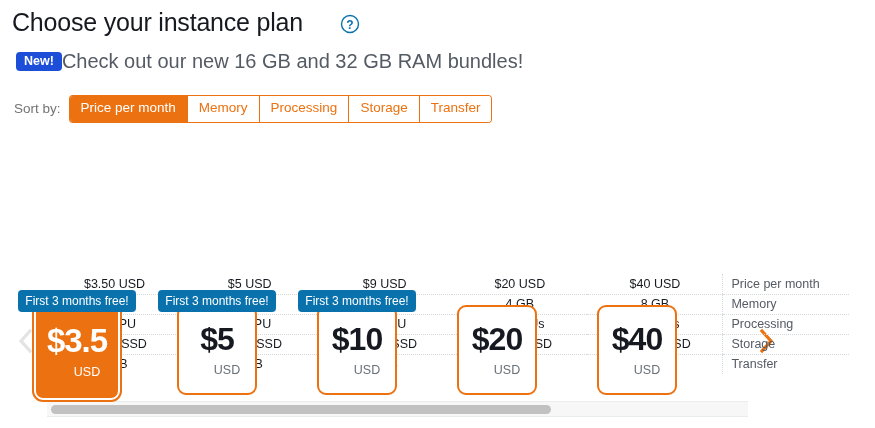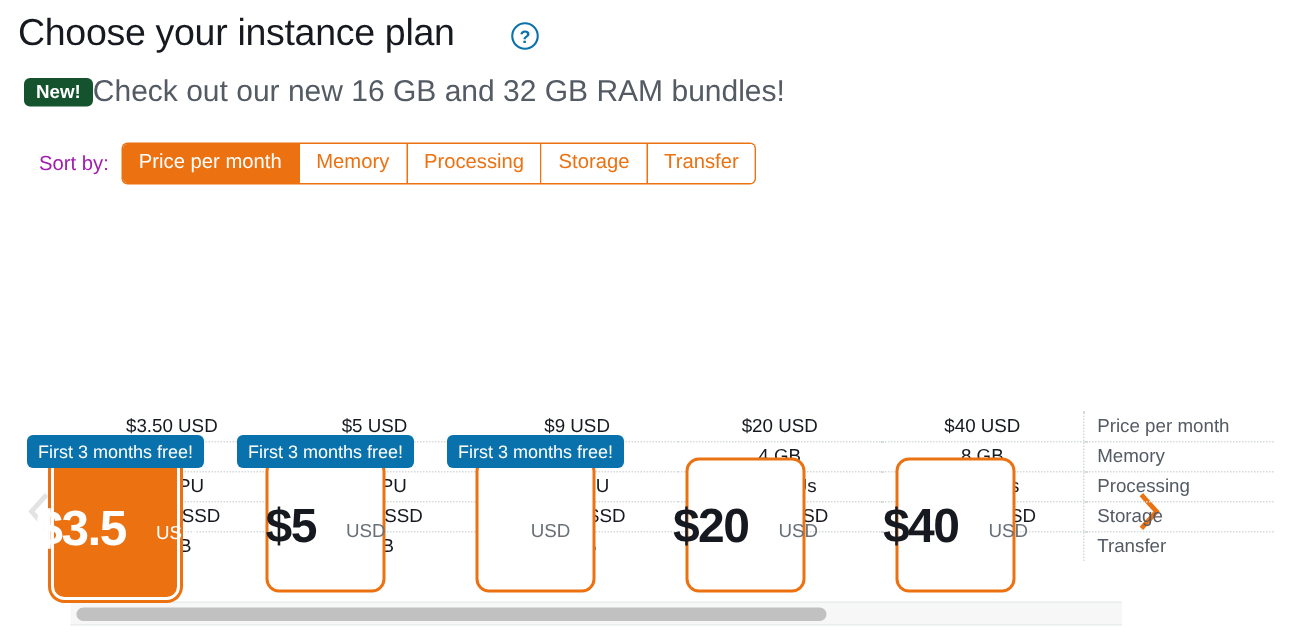--- a/index.html
+++ b/index.html
@@ -17,28 +17,28 @@
     position: absolute; left: 12px; top: 8px;
     font-size: 25px; font-weight: 400; color: #16191f;
     letter-spacing: -0.2px; white-space: nowrap;
   }
   .help-icon {
     position: absolute; left: 340px; top: 14px;
     width: 20px; height: 20px;
   }
   .new-row { position: absolute; left: 16px; top: 50px; display: flex; align-items: center; }
   .new-badge {
-    background: #14532d; color: #fff; font-size: 12.5px; font-weight: 700;
+    background: #1d4ed8; color: #fff; font-size: 12.5px; font-weight: 700;
     padding: 3px 8px 4px; border-radius: 4px; line-height: 1;
   }
   .new-text { margin-left: 0; font-size: 20px; color: #545b64; white-space: nowrap; }
 
   
   .sort-row { position: absolute; left: 14px; top: 96px; display: flex; align-items: center; }
-  .sort-label { font-size: 13.5px; color: #a21caf; margin-right: 9px; margin-left: 12px; }
+  .sort-label { font-size: 13.5px; color: #737373; margin-right: 9px; }
   .sort-group { display: flex; border-radius: 3px; overflow: hidden;
                 box-shadow: 0 0 0 1px #ec7211; }
   .sort-btn {
     font-size: 13.5px; color: #ec7211; background: #fff;
     padding: 5px 11px 6px; line-height: 1.1; white-space: nowrap;
     border-right: 1px solid #ec7211; cursor: pointer;
   }
   .sort-btn:last-child { border-right: none; }
   .sort-btn.active { background: #ec7211; color: #fff; }
 
@@ -54,21 +54,21 @@
   .card-wrap { position: absolute; top: 150px; width: 140px; height: 120px; }
   .badge {
     position: absolute; left: 11px; top: 0; width: 118px; height: 22px;
     background: #0972ac; color: #fff; font-size: 12px; border-radius: 4px;
     display: flex; align-items: center; justify-content: center; white-space: nowrap;
     z-index: 3;
   }
   .card {
     position: absolute; left: 30px; top: 15px; width: 80px; height: 90px;
     border: 2px solid #ec7211; border-radius: 9px; background: #fff;
-    display: flex; align-items: center; justify-content: center;
+    display: flex; flex-direction: column; align-items: center; justify-content: center;
     cursor: pointer; z-index: 2;
   }
   .card.selected {
     background: #ec7211; border: 2px solid #fff;
     box-shadow: 0 0 0 2px #ec7211;
     left: 27px; width: 86px; top: 12px; height: 98px;
   }
   .price { font-size: 32px; font-weight: 700; color: #16191f; line-height: 1;
            letter-spacing: -1px; white-space: nowrap; }
   .card.selected .price { color: #fff; font-size: 33px; }
@@ -152,20 +152,21 @@
       <div class="badge">First 3 months free!</div>
       <div class="card">
         <div class="price">$5</div>
         <div class="usd">USD</div>
       </div>
     </div>
 
     <div class="card-wrap" style="left:287px;">
       <div class="badge">First 3 months free!</div>
       <div class="card">
+        <div class="price">$10</div>
         <div class="usd">USD</div>
       </div>
     </div>
 
     <div class="card-wrap" style="left:427px;">
       <div class="card">
         <div class="price">$20</div>
         <div class="usd">USD</div>
       </div>
     </div>

